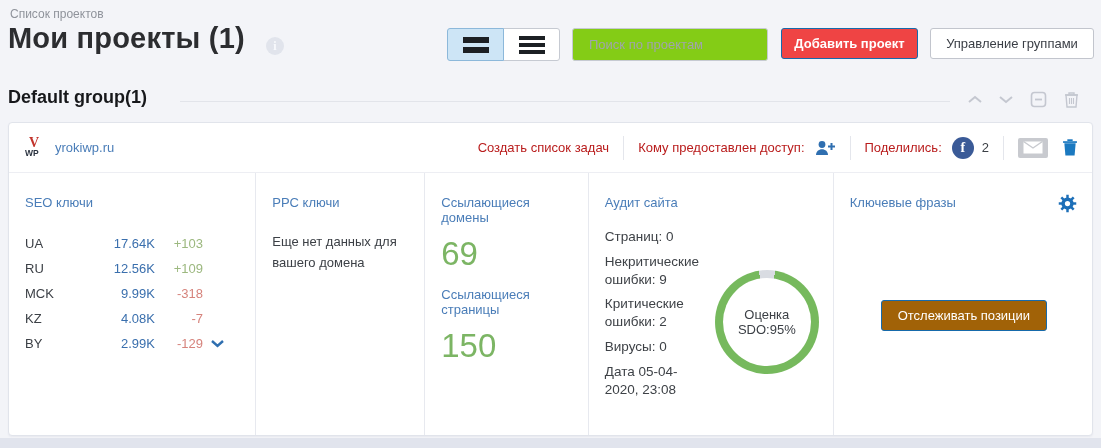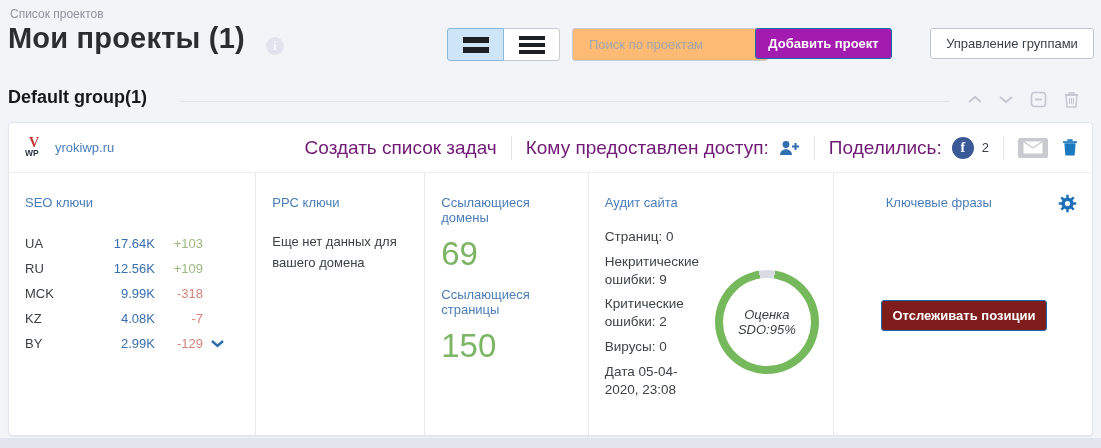--- a/index.html
+++ b/index.html
@@ -16,48 +16,48 @@
 
   .view-toggle { position:absolute; left:447px; top:28px; display:flex; }
   .vt-btn { width:57px; height:33px; display:flex; flex-direction:column; justify-content:center; align-items:center;
             background:#fff; border:1px solid #c6cad2; cursor:pointer; }
   .vt-btn.first { border-radius:3px 0 0 3px; }
   .vt-btn.last  { border-radius:0 3px 3px 0; margin-left:-1px; }
   .vt-btn.active { background:#cde5f6; border-color:#8cb8da; z-index:1; }
   .bar2 { width:26px; height:6px; background:#1c2024; margin:2px 0; }
   .bar3 { width:26px; height:4px; background:#1c2024; margin:1.5px 0; }
 
-  .search-box { position:absolute; left:572px; top:28px; width:196px; height:33px; background:#fdba74;
+  .search-box { position:absolute; left:572px; top:28px; width:196px; height:33px; background:#84cc16;
                 border:1px solid #c6cad2; border-radius:3px; display:flex; align-items:center; padding:0 9px; }
   .search-box input { border:none; outline:none; flex:1; font-size:13px; color:#5a5e66; margin-left:7px;
                       font-family:inherit; background:transparent; }
   .search-box input::placeholder { color:#a0a4ac; }
 
   .btn { display:flex; align-items:center; justify-content:center; font-size:13px; border-radius:3px; cursor:pointer; }
-  .btn-primary { position:absolute; left:755px; top:28px; width:137px; height:31px;
-                 background:#a21caf; color:#fff; font-weight:bold; border:1px solid #166aab; }
+  .btn-primary { position:absolute; left:781px; top:28px; width:137px; height:31px;
+                 background:#ef4444; color:#fff; font-weight:bold; border:1px solid #166aab; }
   .btn-plain { position:absolute; left:930px; top:28px; width:164px; height:31px;
                background:#fff; color:#3a3e45; border:1px solid #c2c5cd; }
 
   
   .group-title { position:absolute; left:8px; top:87px; font-size:18px; font-weight:bold; color:#17181b; }
   .group-line { position:absolute; left:180px; top:101px; width:770px; height:1px; background:#e2e4ea; }
   .group-icons { position:absolute; left:968px; top:91px; display:flex; align-items:center; gap:17px; }
   .gi { color:#c4c7d0; display:flex; align-items:center; cursor:pointer; }
 
   
   .card { position:absolute; left:8px; top:122px; width:1085px; height:314px; background:#fff;
           border:1px solid #e1e4eb; border-radius:4px; box-shadow:0 1px 2px rgba(60,70,100,.06); }
   .card-header { height:50px; border-bottom:1px solid #edeef3; display:flex; align-items:center; padding:0 14px 0 16px; }
   .favicon { position:relative; width:22px; height:20px; margin-right:8px; }
   .favicon .fv-top { position:absolute; left:4px; top:-3px; color:#c2342c; font-weight:bold; font-size:14px; font-family:"Liberation Serif",serif; }
   .favicon .fv-bottom { position:absolute; left:0px; bottom:0px; color:#2b3340; font-weight:bold; font-size:8.5px; }
   .domain-link { font-size:13px; color:#4a7db8; text-decoration:none; cursor:pointer; }
   .ch-right { margin-left:auto; display:flex; align-items:center; }
-  .link-blue { font-size:19px; color:#701a75; cursor:pointer; }
+  .link-blue { font-size:13px; color:#b91c1c; cursor:pointer; }
   .vdiv { width:1px; height:24px; background:#e4e6ec; margin:0 14px; }
   .fb-circle { width:22px; height:22px; border-radius:50%; background:#3a5a97; color:#fff; text-align:center;
                line-height:22px; font-size:14px; font-weight:bold; font-family:"Liberation Serif",serif; margin:0 8px 0 10px; cursor:pointer; }
   .share-count { font-size:13px; color:#3c4046; }
   .mail-icon { width:30px; height:20px; background:#c8cacf; border-radius:2px; display:flex; align-items:center;
                justify-content:center; cursor:pointer; }
   .trash-blue { color:#1b79c0; margin-left:14px; cursor:pointer; display:flex; }
 
   .card-body { display:flex; height:262px; }
   .col { padding:22px 14px 0 16px; }
@@ -78,29 +78,29 @@
   .seo-row.down .seo-delta { color:#d6837c; }
   .seo-chevron { margin-left:8px; display:flex; color:#2f6fb0; }
 
   .ppc-empty { margin-top:22px; width:152px; font-size:13px; color:#3c4046; line-height:1.6; }
 
   .big-green { font-size:33px; color:#7cb564; margin:10px 0 14px; }
 
   .audit-flex { display:flex; }
   .audit-lines { margin-top:18px; width:134px; font-size:13.5px; color:#3e4247; }
   .audit-lines div { margin-bottom:7px; line-height:1.32; }
-  .gauge-wrap { margin-top:60px; margin-left:8px;font-style:italic; }
+  .gauge-wrap { margin-top:60px; margin-left:8px; }
   .gauge { width:104px; height:104px; border-radius:50%; position:relative; }
   .gauge-inner { position:absolute; left:8px; top:8px; width:88px; height:88px; border-radius:50%; background:#fff;
                  display:flex; flex-direction:column; align-items:center; justify-content:center;
                  font-size:13px; color:#3c4046; }
-  .kw-head { display:flex; align-items:flex-start;margin-left:36px; }
+  .kw-head { display:flex; align-items:flex-start; }
   .gear { margin-left:auto; color:#1d6fb8; cursor:pointer; display:flex; margin-top:-2px; }
-  .btn-track { margin:86px auto 0; width:166px; height:31px; background:#7f1d1d; color:#fff;
-               font-weight:bold; font-size:13px; border:1px solid #166aab; }
+  .btn-track { margin:86px auto 0; width:166px; height:31px; background:#a16207; color:#fff;
+               font-weight:normal; font-size:13px; border:1px solid #166aab; }
 
   .bottom-strip { position:absolute; left:0; top:438px; width:1101px; height:10px; background:#e1e4ed; }
 </style>
 </head>
 <body>
 
 <div id="app">
 
   <div class="breadcrumb">Список проектов</div>
   <h1 class="page-title">Мои проекты (1)</h1>

